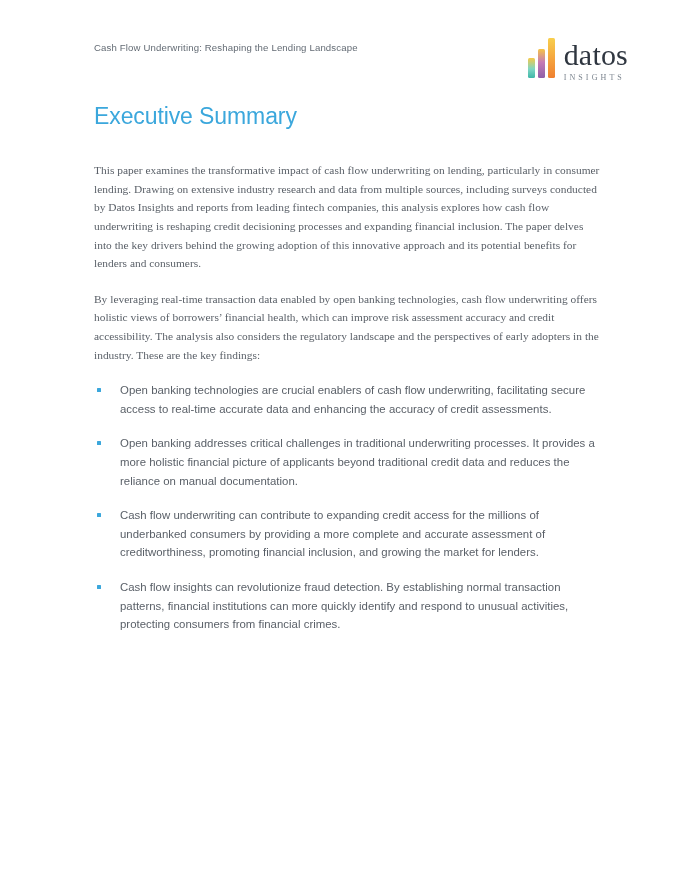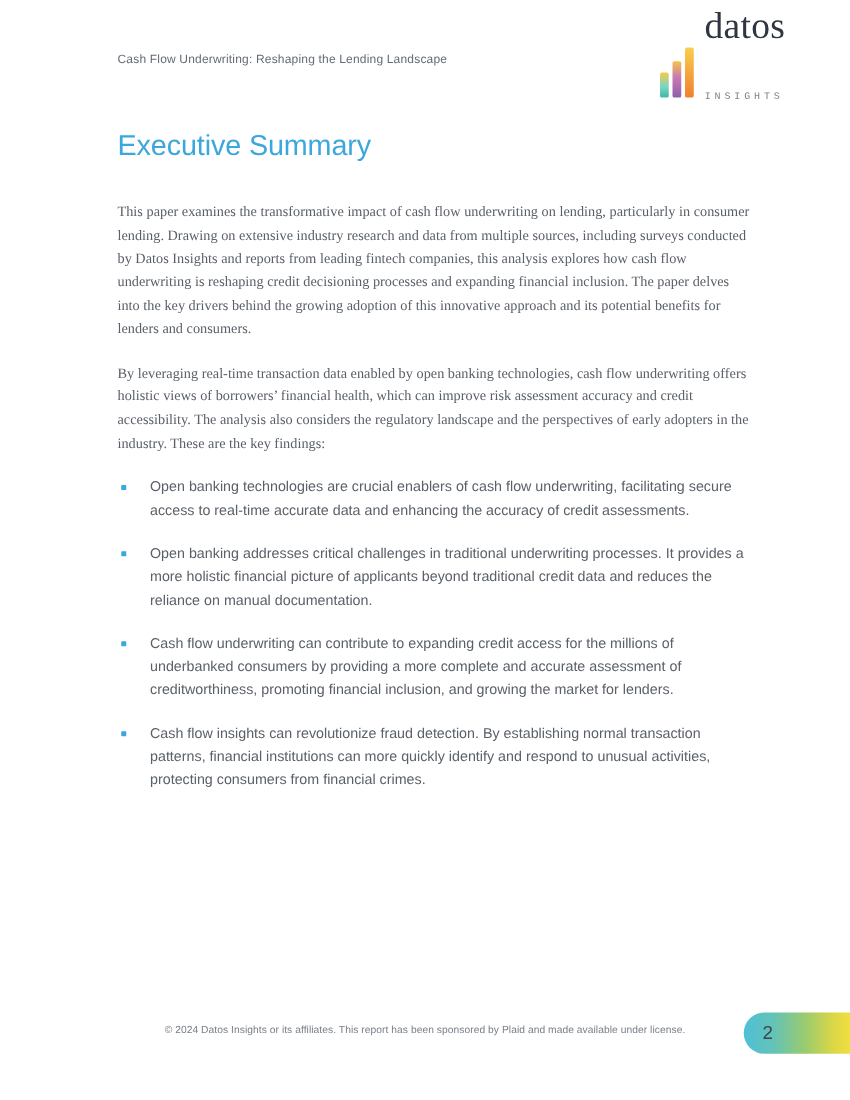--- a/index.html
+++ b/index.html
@@ -74,35 +74,34 @@
   }
   .logo-bar.b3 {
     height: 40px;
     background: linear-gradient(180deg, #f8cf4d 0%, #f5a23d 55%, #ef8030 100%);
   }
   .logo-word {
     display: flex;
     flex-direction: column;
     align-items: stretch;
     margin-bottom: 2px;
-    gap: 34px;
   }
   .logo-datos {
     font-family: "Liberation Serif", serif;
     font-size: 30px;
     line-height: 0.96;
     color: #2f3640;
     letter-spacing: 0.2px;
   }
   .logo-insights {
-    font-family: Liberation Mono, monospace;
+    font-family: Liberation Serif, serif;
     font-size: 8px;
     letter-spacing: 3.1px;
     color: #7b848e;
-    text-align: right;
+    text-align: left;
     margin-top: 3px;
     padding-right: 1px;
   }
 
   
   .content {
     position: absolute;
     top: 104px;
     left: 94px;
     width: 506px;
@@ -228,20 +227,14 @@
         <span class="bullet-dot"></span>
         <span>Cash flow underwriting can contribute to expanding credit access for the millions of underbanked consumers by providing a more complete and accurate assessment of creditworthiness, promoting financial inclusion, and growing the market for lenders.</span>
       </li>
       <li class="bullet">
         <span class="bullet-dot"></span>
         <span>Cash flow insights can revolutionize fraud detection. By establishing normal transaction patterns, financial institutions can more quickly identify and respond to unusual activities, protecting consumers from financial crimes.</span>
       </li>
     </ul>
   </div>
 
-  <div class="footer">
-    <div class="footer-text">© 2024 Datos Insights or its affiliates. This report has been sponsored by Plaid and made available under license.</div>
-    <div class="page-pill">
-      <span class="page-num">2</span>
-    </div>
-  </div>
 
 </div>
 
 </body></html>

